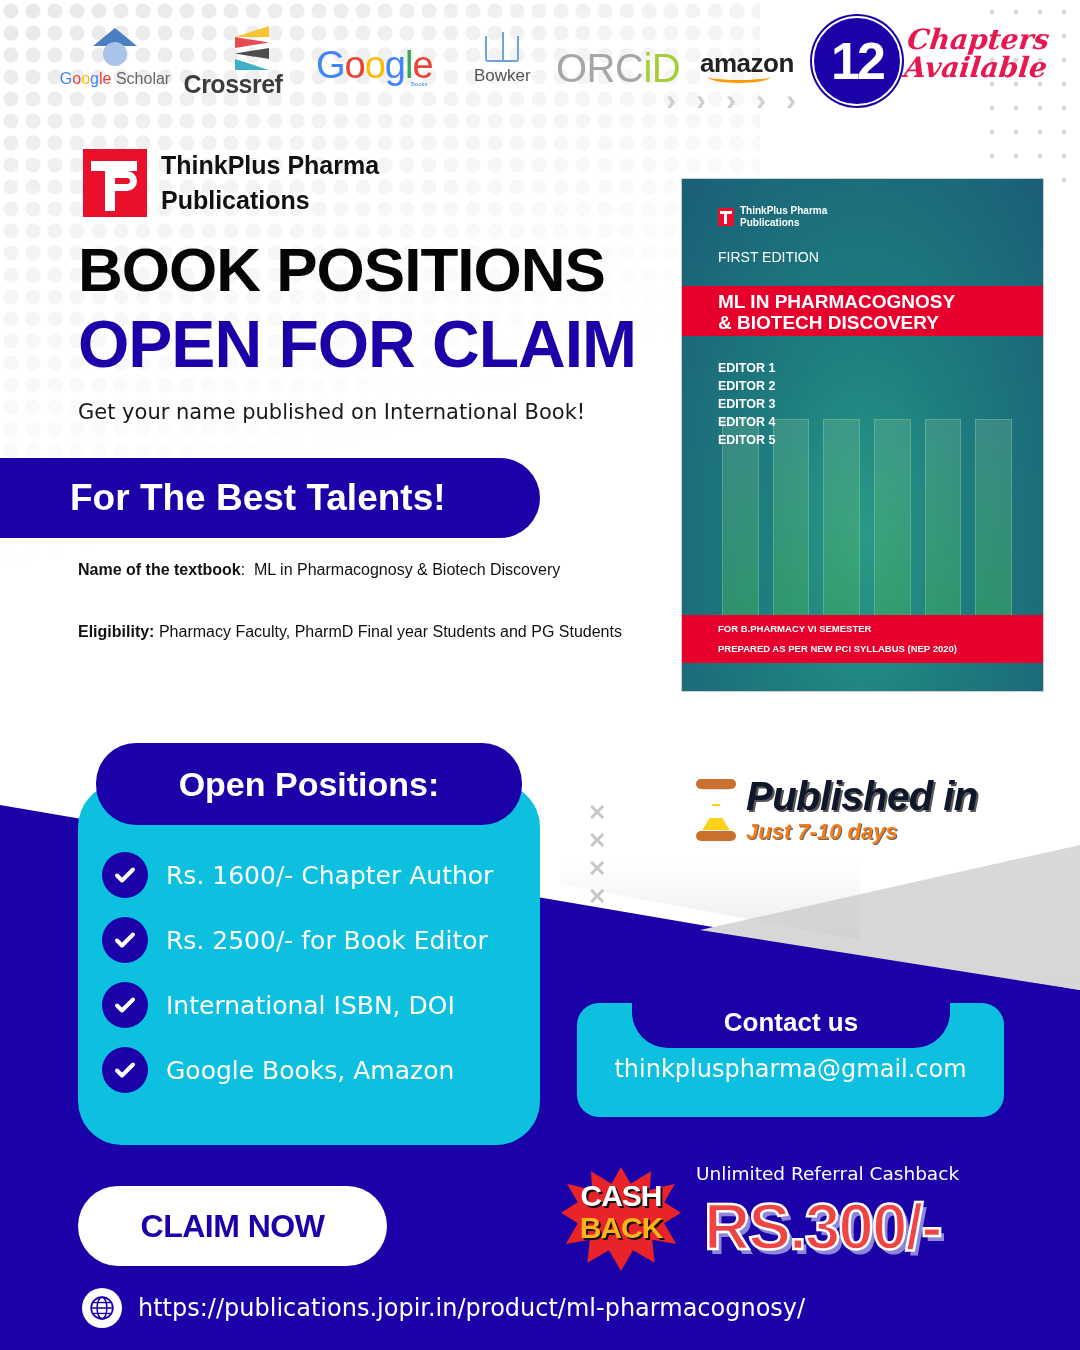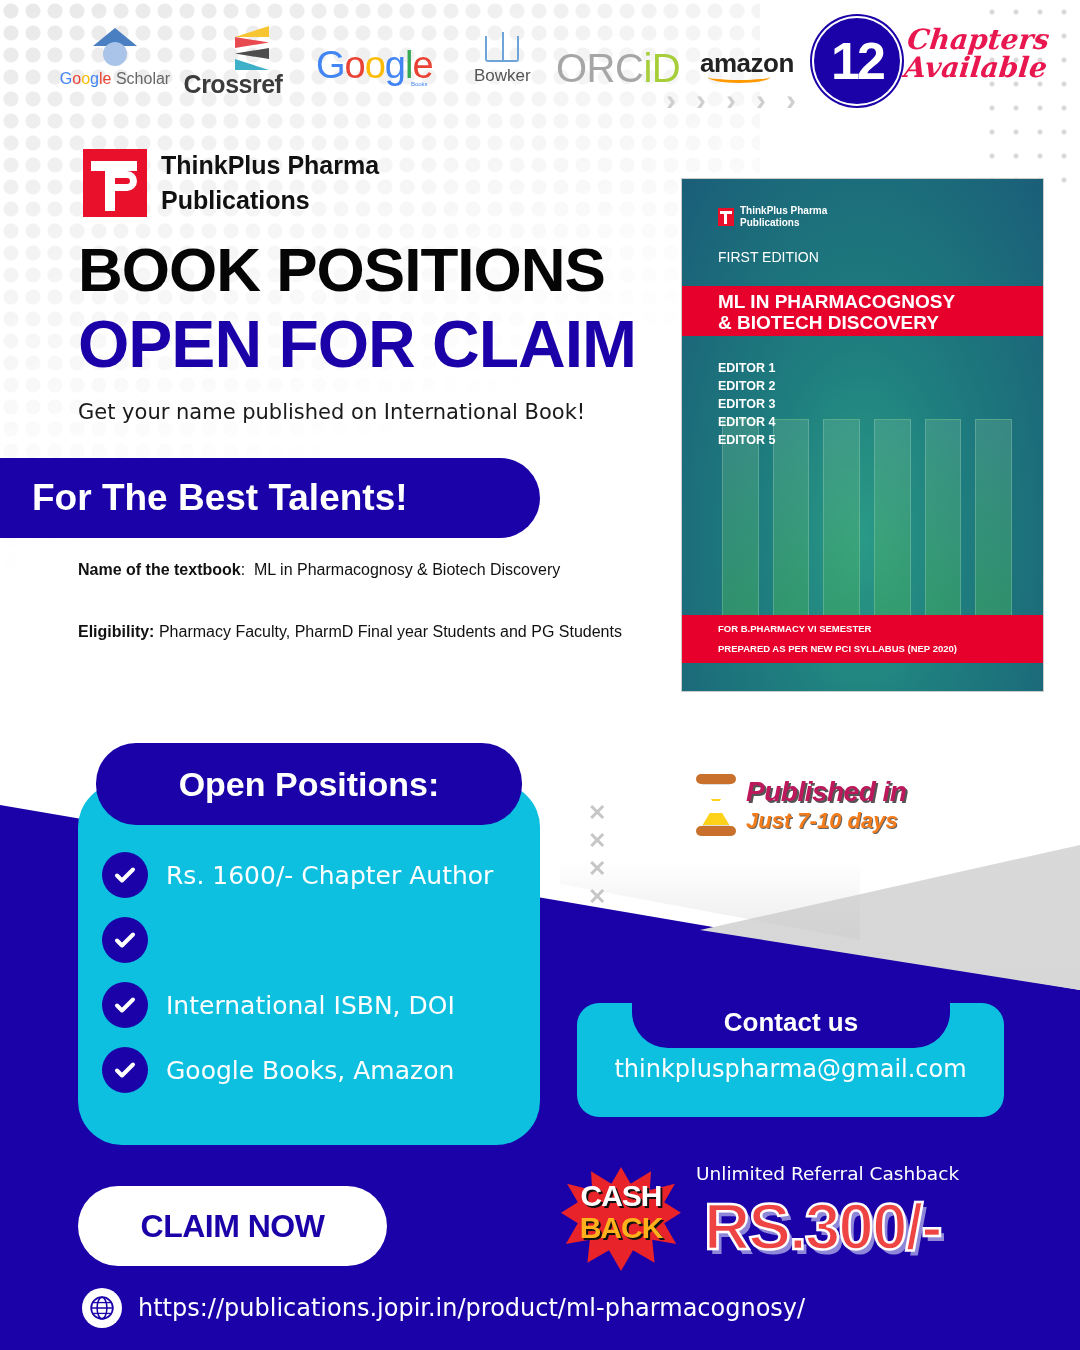--- a/index.html
+++ b/index.html
@@ -82,21 +82,21 @@
   .tp-logo .t1 { position:absolute; left:8px; top:12px; width:46px; height:10px; background:#fff; }
   .tp-logo .t2 { position:absolute; left:22px; top:12px; width:10px; height:50px; background:#fff; }
   .tp-logo .p { position:absolute; left:32px; top:22px; width:22px; height:20px; border:7px solid #fff; border-left:none; border-radius:0 12px 12px 0; }
   .brand-name { font-size: 25px; font-weight: 700; line-height: 35px; color: #111; }
 
   .h1 { left: 78px; top: 234px; font-size: 62px; font-weight: 700; color: #050505; letter-spacing: -1px; }
   .h2 { left: 78px; top: 306px; font-size: 66px; font-weight: 700; color: #1a02a8; letter-spacing: -1px; }
   .tagline { left: 78px; top: 400px; font-size: 23px; color: #1a1a1a; font-family: "DejaVu Sans", sans-serif; font-size: 21px; }
 
   .talents { left: 0; top: 458px; width: 540px; height: 80px; background: #1a02a8; border-radius: 0 40px 40px 0;
-    color: #fff; font-size: 37px; font-weight: 700; padding-left: 32px; display: flex; align-items: center; }
+    color: #fff; font-size: 37px; font-weight: 700; padding-left: 70px; display: flex; align-items: center; }
 
   .info { left: 78px; top: 554px; width: 553px; font-size: 16px; line-height: 31px; text-align: justify; color: #111; }
   .info p + p { margin-top: 31px; }
   .info b { font-weight: 700; }
 
   
   .cover { left: 681px; top: 178px; width: 363px; height: 514px;
     background: radial-gradient(ellipse at 50% 70%, #2a9a86 0%, #1e7d7e 40%, #1a5e78 100%);
     overflow: hidden; border: 1px solid #ccc; }
   .cover .tubes { position:absolute; left:40px; top:240px; width:290px; height:220px; display:flex; gap:14px; }
@@ -123,21 +123,21 @@
   .pos-text { color:#fff; font-size: 27px; font-family: "DejaVu Sans", sans-serif; font-size: 25px; }
 
   .xmarks { left: 588px; top: 802px; display:flex; flex-direction:column; gap: 6px; color:#c6c6c6; font-size: 22px; line-height: 22px; font-weight:700; }
 
   .published { left: 696px; top: 774px; display:flex; align-items:center; gap: 10px; }
   .hourglass { width: 40px; height: 62px; position: relative; }
   .hourglass .cap { position:absolute; left:0; width:40px; height:10px; background:#c8702c; border-radius:5px; }
   .hourglass .glass { position:absolute; left:6px; top:10px; width:28px; height:42px;
     background: linear-gradient(180deg, transparent 35%, #ffd21a 35%, #ffd21a 40%, transparent 40%, transparent 70%, #ffd21a 70%);
     clip-path: polygon(0 0, 100% 0, 55% 50%, 100% 100%, 0 100%, 45% 50%); border:1px solid #ddd; }
-  .pub-text .l1 { font-size: 28px; font-weight: 700; font-style: italic; color: #be185d; text-shadow: 2px 2px 0 #555; letter-spacing: -0.5px; text-align: right; }
+  .pub-text .l1 { font-size: 40px; font-weight: 700; font-style: italic; color: #0f172a; text-shadow: 2px 2px 0 #555; letter-spacing: -0.5px; text-align: right; }
   .pub-text .l2 { font-size: 22px; font-weight: 700; font-style: italic; color: #f47c1b; text-shadow: 1px 1px 0 #666; }
 
   .contact-card { left: 577px; top: 1003px; width: 427px; height: 114px; background: #0ec0e0; border-radius: 22px; }
   .contact-head { left: 632px; top: 990px; width: 318px; height: 58px; background: #1a02a8; border-radius: 0 0 36px 36px;
     color:#fff; font-size: 26px; font-weight:700; display:flex; align-items:center; justify-content:center; padding-top: 6px; }
   .contact-email { left: 577px; top: 1055px; width: 427px; text-align:center; color:#fff; font-size: 24px; font-family:"DejaVu Sans", sans-serif; }
 
   .claim { left: 78px; top: 1186px; width: 309px; height: 80px; background: #fff; border-radius: 40px;
     color: #1a02a8; font-size: 32px; font-weight: 700; display:flex; align-items:center; justify-content:center; letter-spacing: -0.5px; }
 
@@ -282,20 +282,21 @@
         </svg>
       </div>
     <div class="pos-text">Rs. 1600/- Chapter Author</div>
   </div>
   <div class="pos-item">
     <div class="check">
         <svg viewBox="0 0 24 24">
           <path d="M4 12.5l5 5L20 6.5" fill="none" stroke="#fff" stroke-width="4" stroke-linecap="round" stroke-linejoin="round"></path>
         </svg>
       </div>
+    <div class="pos-text">Rs. 2500/- for Book Editor</div>
   </div>
   <div class="pos-item">
     <div class="check">
         <svg viewBox="0 0 24 24">
           <path d="M4 12.5l5 5L20 6.5" fill="none" stroke="#fff" stroke-width="4" stroke-linecap="round" stroke-linejoin="round"></path>
         </svg>
       </div>
     <div class="pos-text">International ISBN, DOI</div>
   </div>
   <div class="pos-item">

